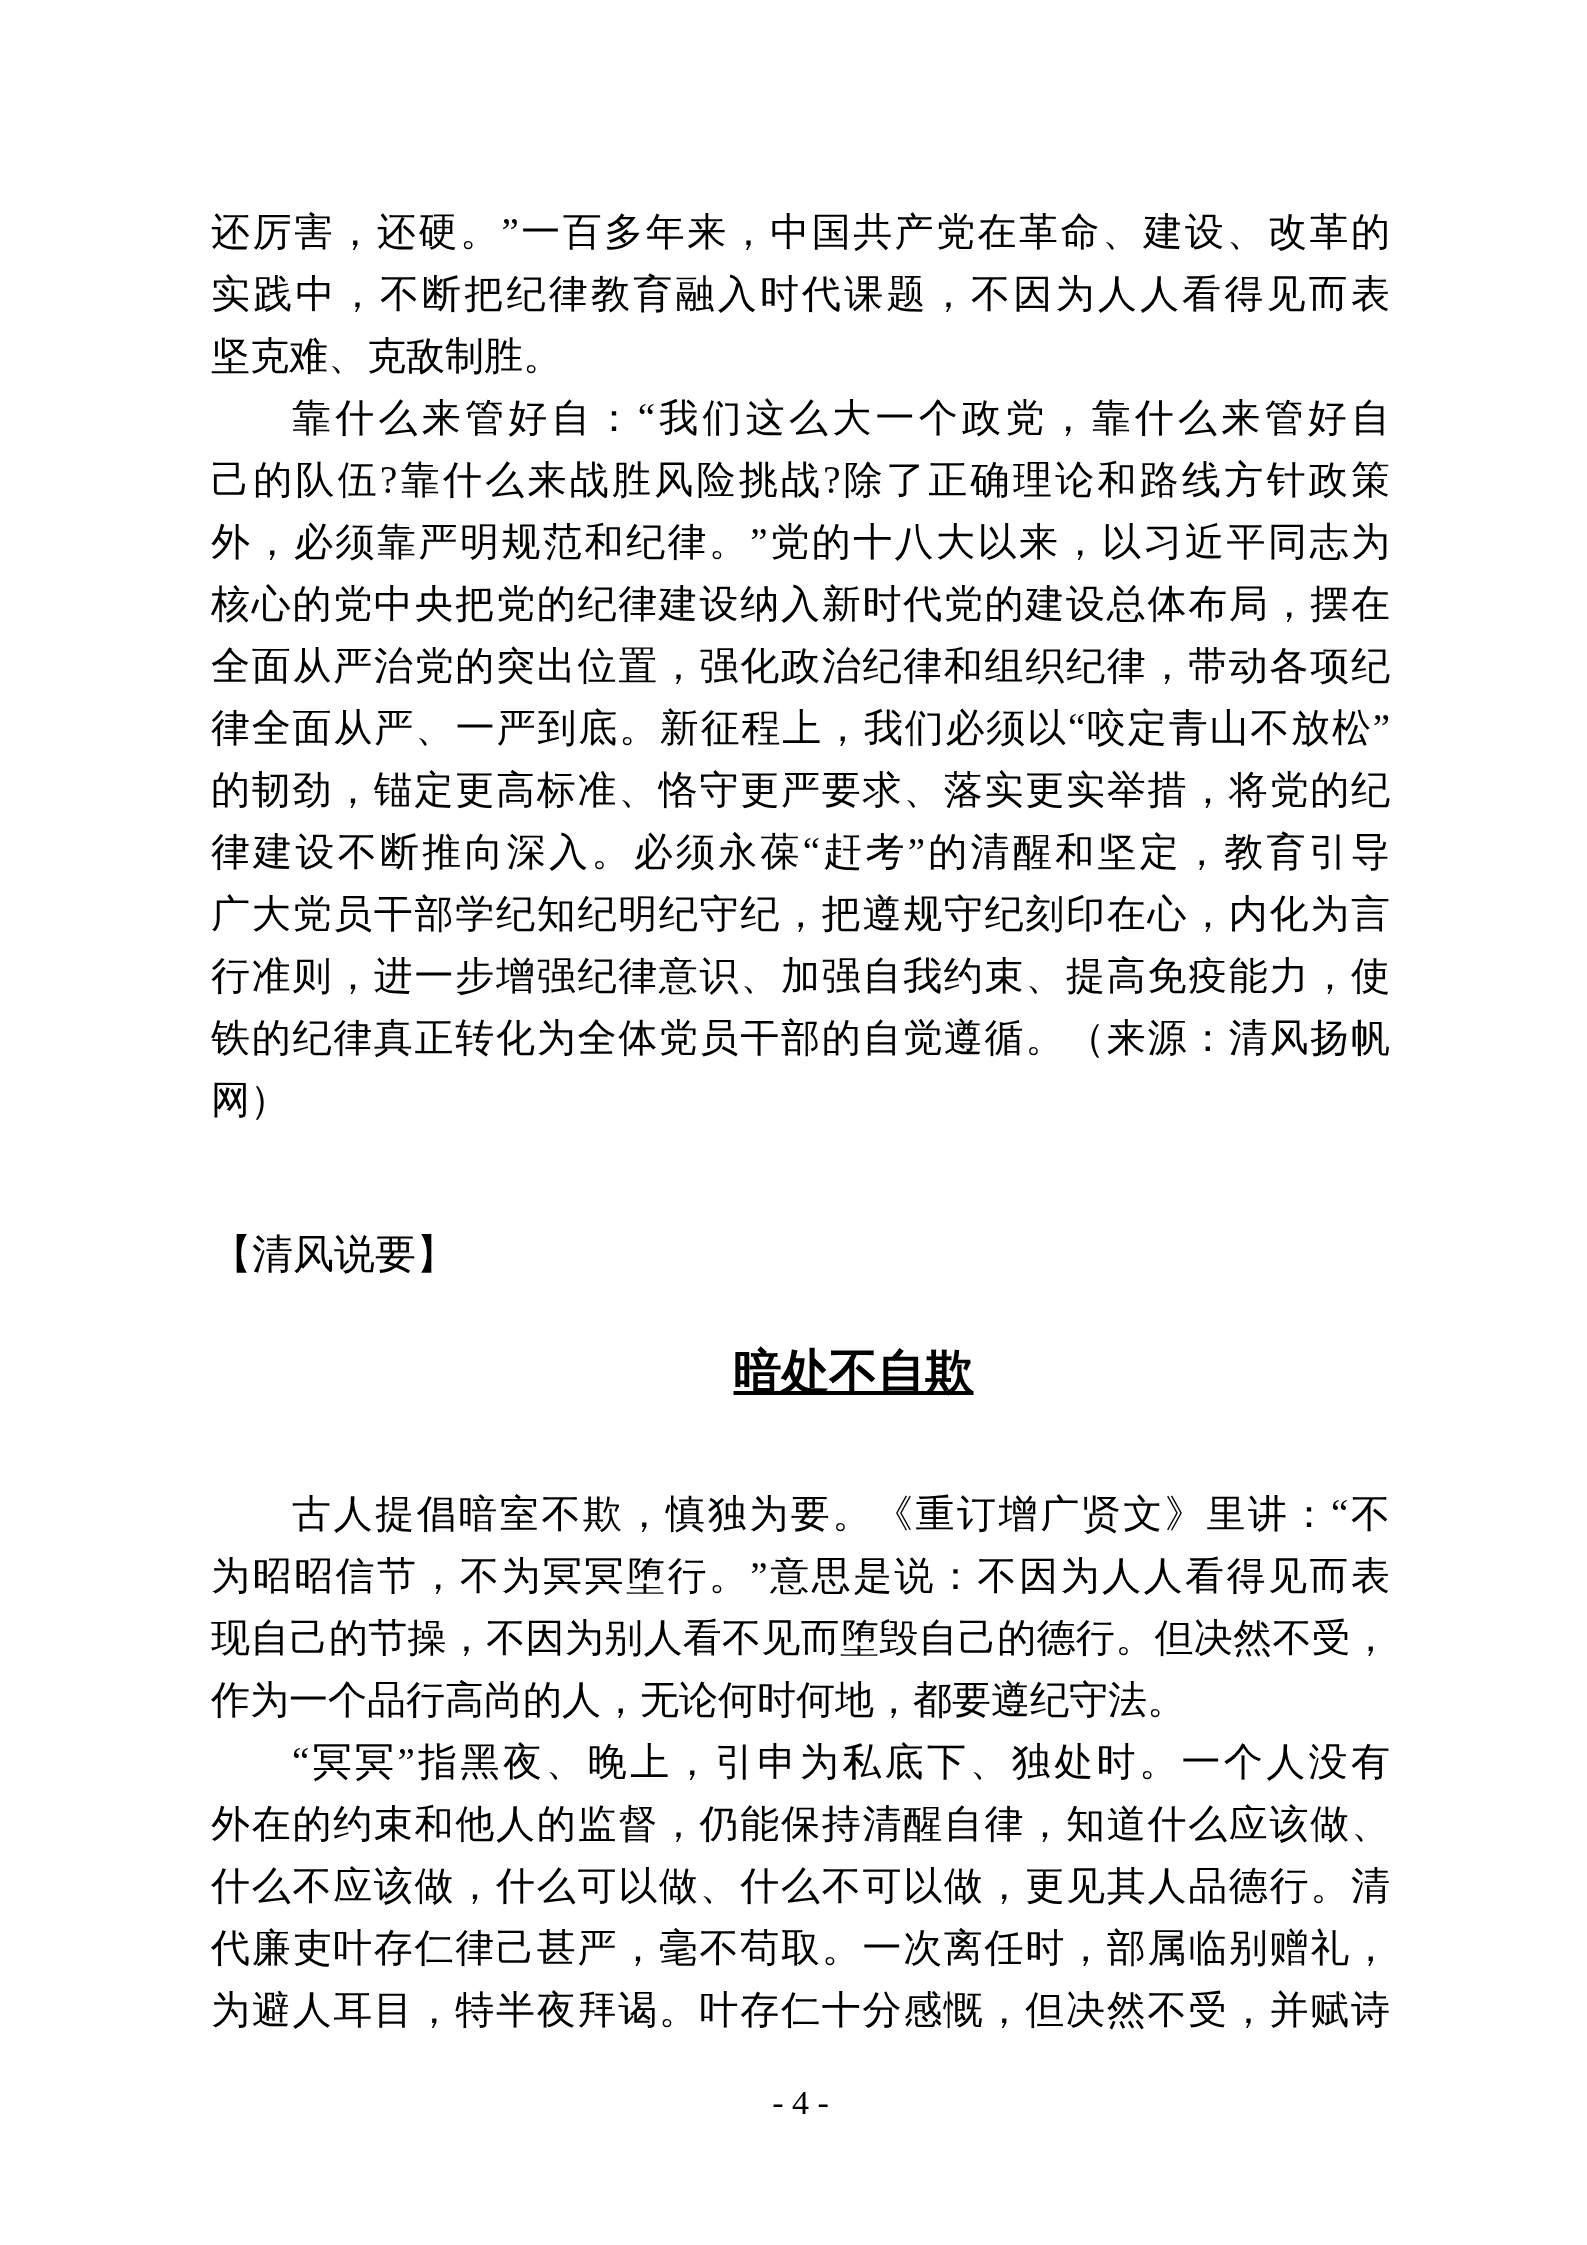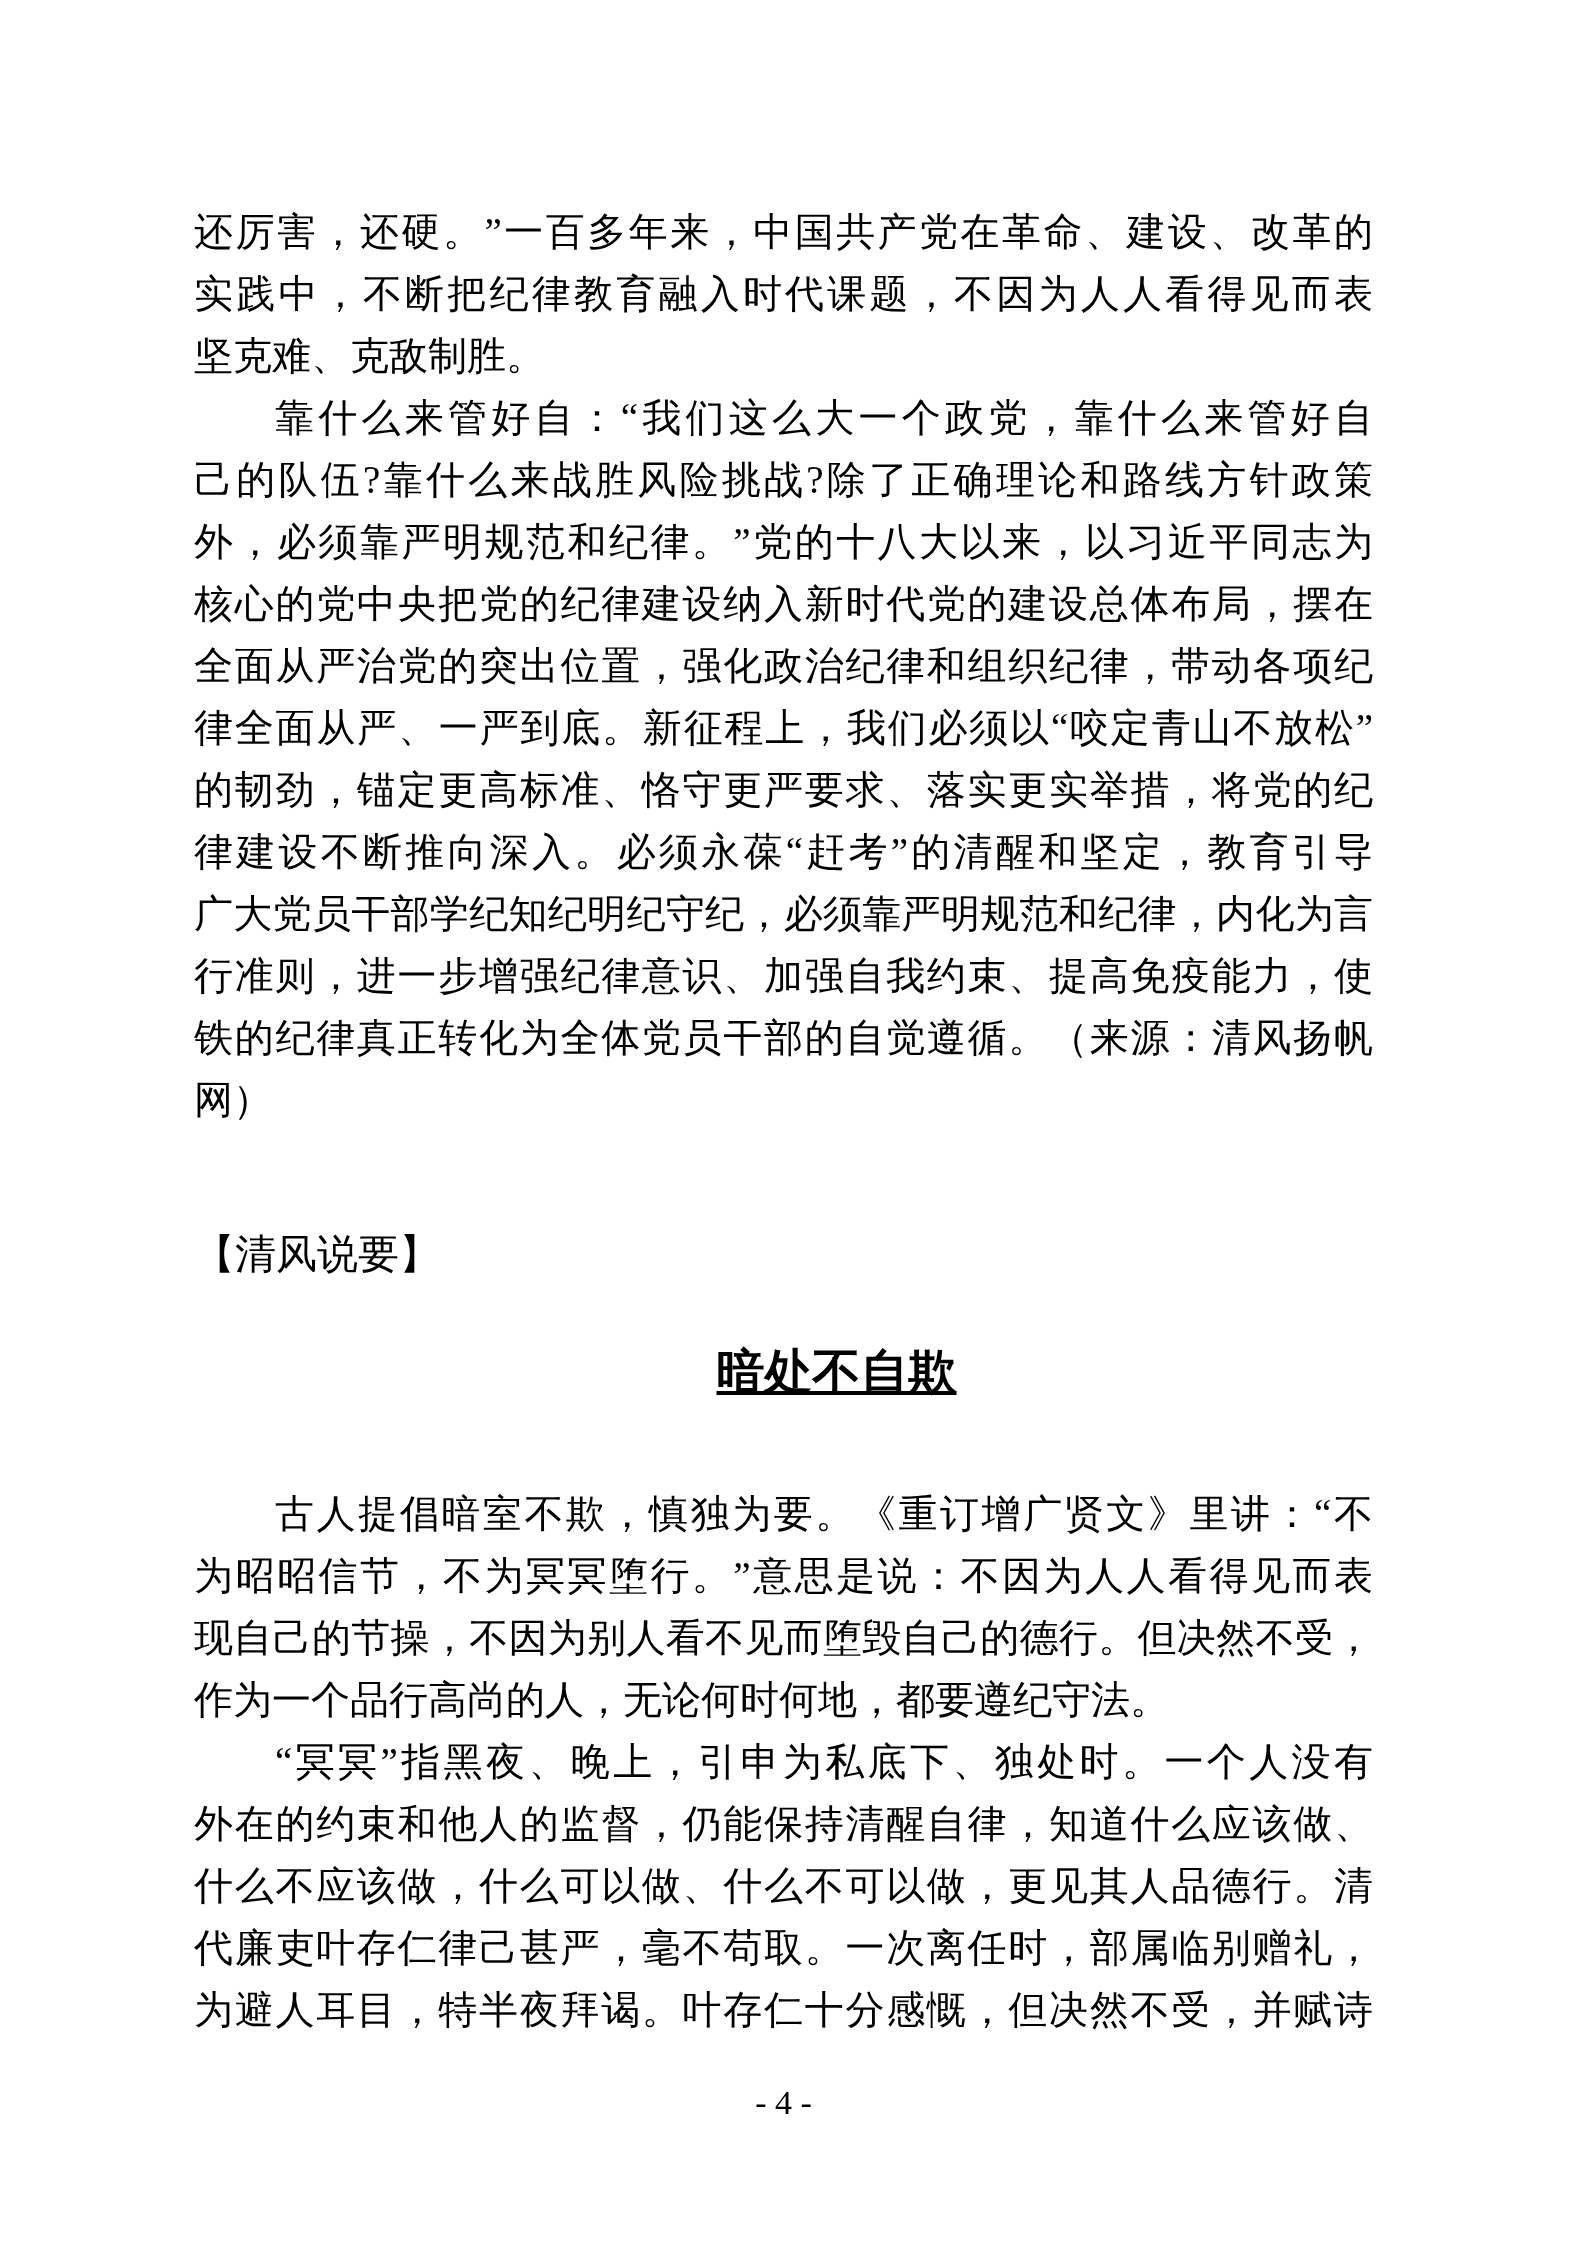--- a/index.html
+++ b/index.html
@@ -15,21 +15,21 @@
     overflow: hidden;
   }
   .page {
     position: relative;
     width: 1587px;
     height: 2245px;
     background: #ffffff;
   }
   .content {
     position: absolute;
-    left: 194px;
+    left: 211px;
     top: 201px;
     width: 1179px;
   }
   .para { margin: 0; padding: 0; }
   .line {
     font-size: 39px;
     line-height: 62px;
     height: 62px;
     text-align: justify;
     text-align-last: justify;
@@ -80,21 +80,21 @@
 
     <div class="para">
       <div class="line indent">靠什么来管好自：“我们这么大一个政党，靠什么来管好自</div>
       <div class="line">己的队伍?靠什么来战胜风险挑战?除了正确理论和路线方针政策</div>
       <div class="line">外，必须靠严明规范和纪律。”党的十八大以来，以习近平同志为</div>
       <div class="line">核心的党中央把党的纪律建设纳入新时代党的建设总体布局，摆在</div>
       <div class="line">全面从严治党的突出位置，强化政治纪律和组织纪律，带动各项纪</div>
       <div class="line">律全面从严、一严到底。新征程上，我们必须以“咬定青山不放松”</div>
       <div class="line">的韧劲，锚定更高标准、恪守更严要求、落实更实举措，将党的纪</div>
       <div class="line">律建设不断推向深入。必须永葆“赶考”的清醒和坚定，教育引导</div>
-      <div class="line">广大党员干部学纪知纪明纪守纪，必须靠严明规范和纪律，内化为言</div>
+      <div class="line">广大党员干部学纪知纪明纪守纪，把遵规守纪刻印在心，内化为言</div>
       <div class="line">行准则，进一步增强纪律意识、加强自我约束、提高免疫能力，使</div>
       <div class="line">铁的纪律真正转化为全体党员干部的自觉遵循。（来源：清风扬帆</div>
       <div class="line para-end">网）</div>
     </div>
 
     <div class="section-header">【清风说要】</div>
 
     <div class="article-title">暗处不自欺</div>
 
     <div class="para after-title">

